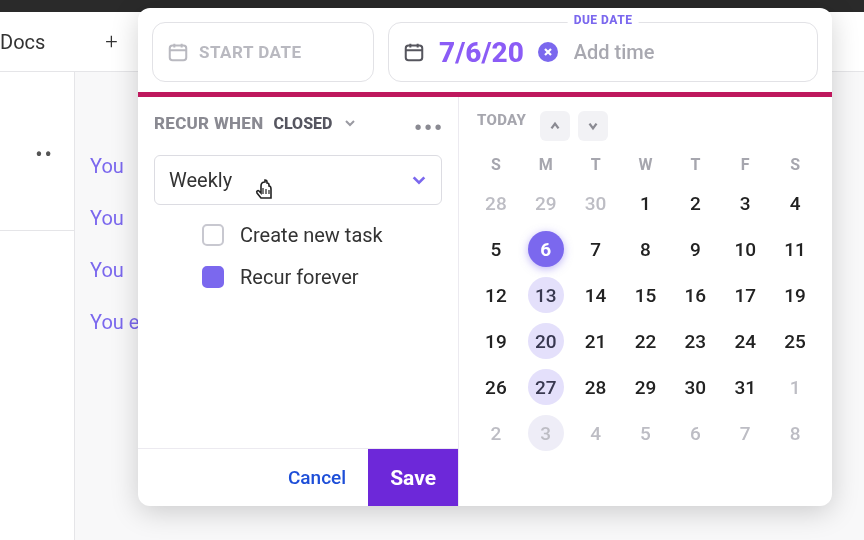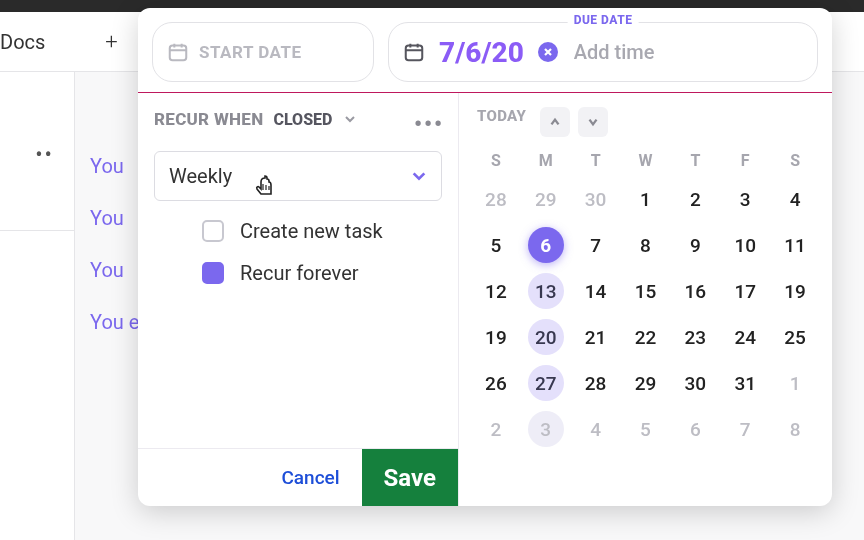--- a/index.html
+++ b/index.html
@@ -46,21 +46,21 @@
     box-shadow: 0 6px 28px rgba(0,0,0,0.18);
     display: flex;
     flex-direction: column;
   }
   .popup-header {
     display:flex; gap:14px;
     padding: 14px 14px 10px 14px;
   }
   .date-box {
     border:1px solid #e2e2e6;
-    border-radius:20px;
+    border-radius:13px;
     height:60px;
     display:flex; align-items:center;
     padding:0 14px;
     gap:10px;
     flex:1;
     color:#b0b0b8;
     position:relative;
   }
   .date-box.small { flex:0 0 222px; }
   .date-box .cal-icon {
@@ -74,21 +74,21 @@
   }
   .due-box .date-val { font-weight:800; font-size:28px; color:#8b5cf6; margin-left:4px;}
   .clear-btn {
     width:20px;height:20px;border-radius:50%;background:#7b68ee;display:flex;align-items:center;justify-content:center;
     margin-left:4px;
   }
   .clear-btn svg{stroke:#fff;}
   .addtime { color:#a8a8b0; font-size:20px; font-weight:500; margin-left:6px;}
 
   .popup-body {
-    flex:1; display:flex; border-top:1px solid #be185d;
+    flex:1; display:flex; border-top:5px solid #be185d;
     position:relative;
   }
   .left-pane {
     width:320px; padding:16px 16px 0 16px;
     display:flex; flex-direction:column; gap:18px;
     position:relative;
   }
   .recur-header { display:flex; align-items:center; gap:10px; color:#888;}
   .recur-header .rw { font-weight:800; font-size:17px; letter-spacing:0.3px; color:#8a8a92;}
   .recur-header .closed { font-weight:800; color:#565660;}
@@ -111,21 +111,21 @@
     width:22px;height:22px;border:2px solid #c8c8d0;border-radius:5px;background:#fff;
   }
   .checkbox.checked { background:#7b68ee; border-color:#7b68ee; }
   .opt-label { font-size:20px; color:#333; }
   .left-footer {
     position:absolute; bottom:0; left:0; right:0;
     border-top:1px solid #eceaf0;
     height:58px; display:flex; align-items:center; justify-content:flex-end; gap:0;
   }
   .btn-cancel { color:#1d4ed8; font-size:19px; padding:0 22px; height:100%; display:flex;align-items:center; font-weight:500;}
-  .btn-save { background:#15803d; color:#fff; font-size:24px; font-weight:700; height:100%; padding:0 22px; display:flex;align-items:center;}
+  .btn-save { background:#6d28d9; color:#fff; font-size:21px; font-weight:700; height:100%; padding:0 22px; display:flex;align-items:center;}
 
   .right-pane {
     flex:1; border-left:1px solid #eceaf0;
     padding:14px 12px 0 12px;
   }
   .cal-header { display:flex; align-items:center; justify-content:space-between; margin-bottom:8px;}
   .cal-title { font-weight:800; font-size:22px; color:#222;}
   .cal-controls { display:flex; align-items:flex-start; gap:8px;}
   .today-btn { color:#a6a6ae; font-weight:800; font-size:15px; letter-spacing:0.3px; padding:0 6px;}
   .navbtn { width:30px;height:30px;border-radius:6px;background:#f2f2f5;display:flex;align-items:center;justify-content:center;}

